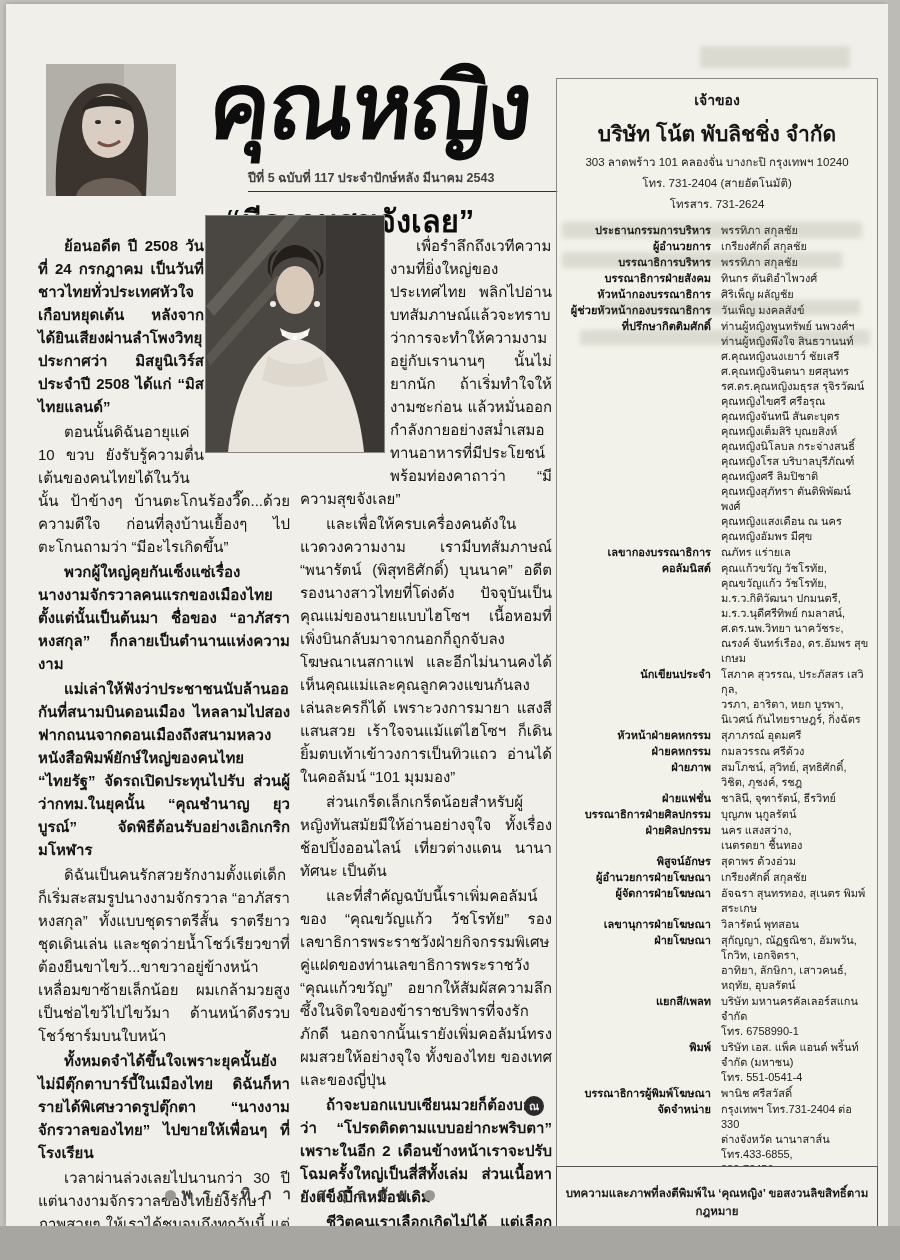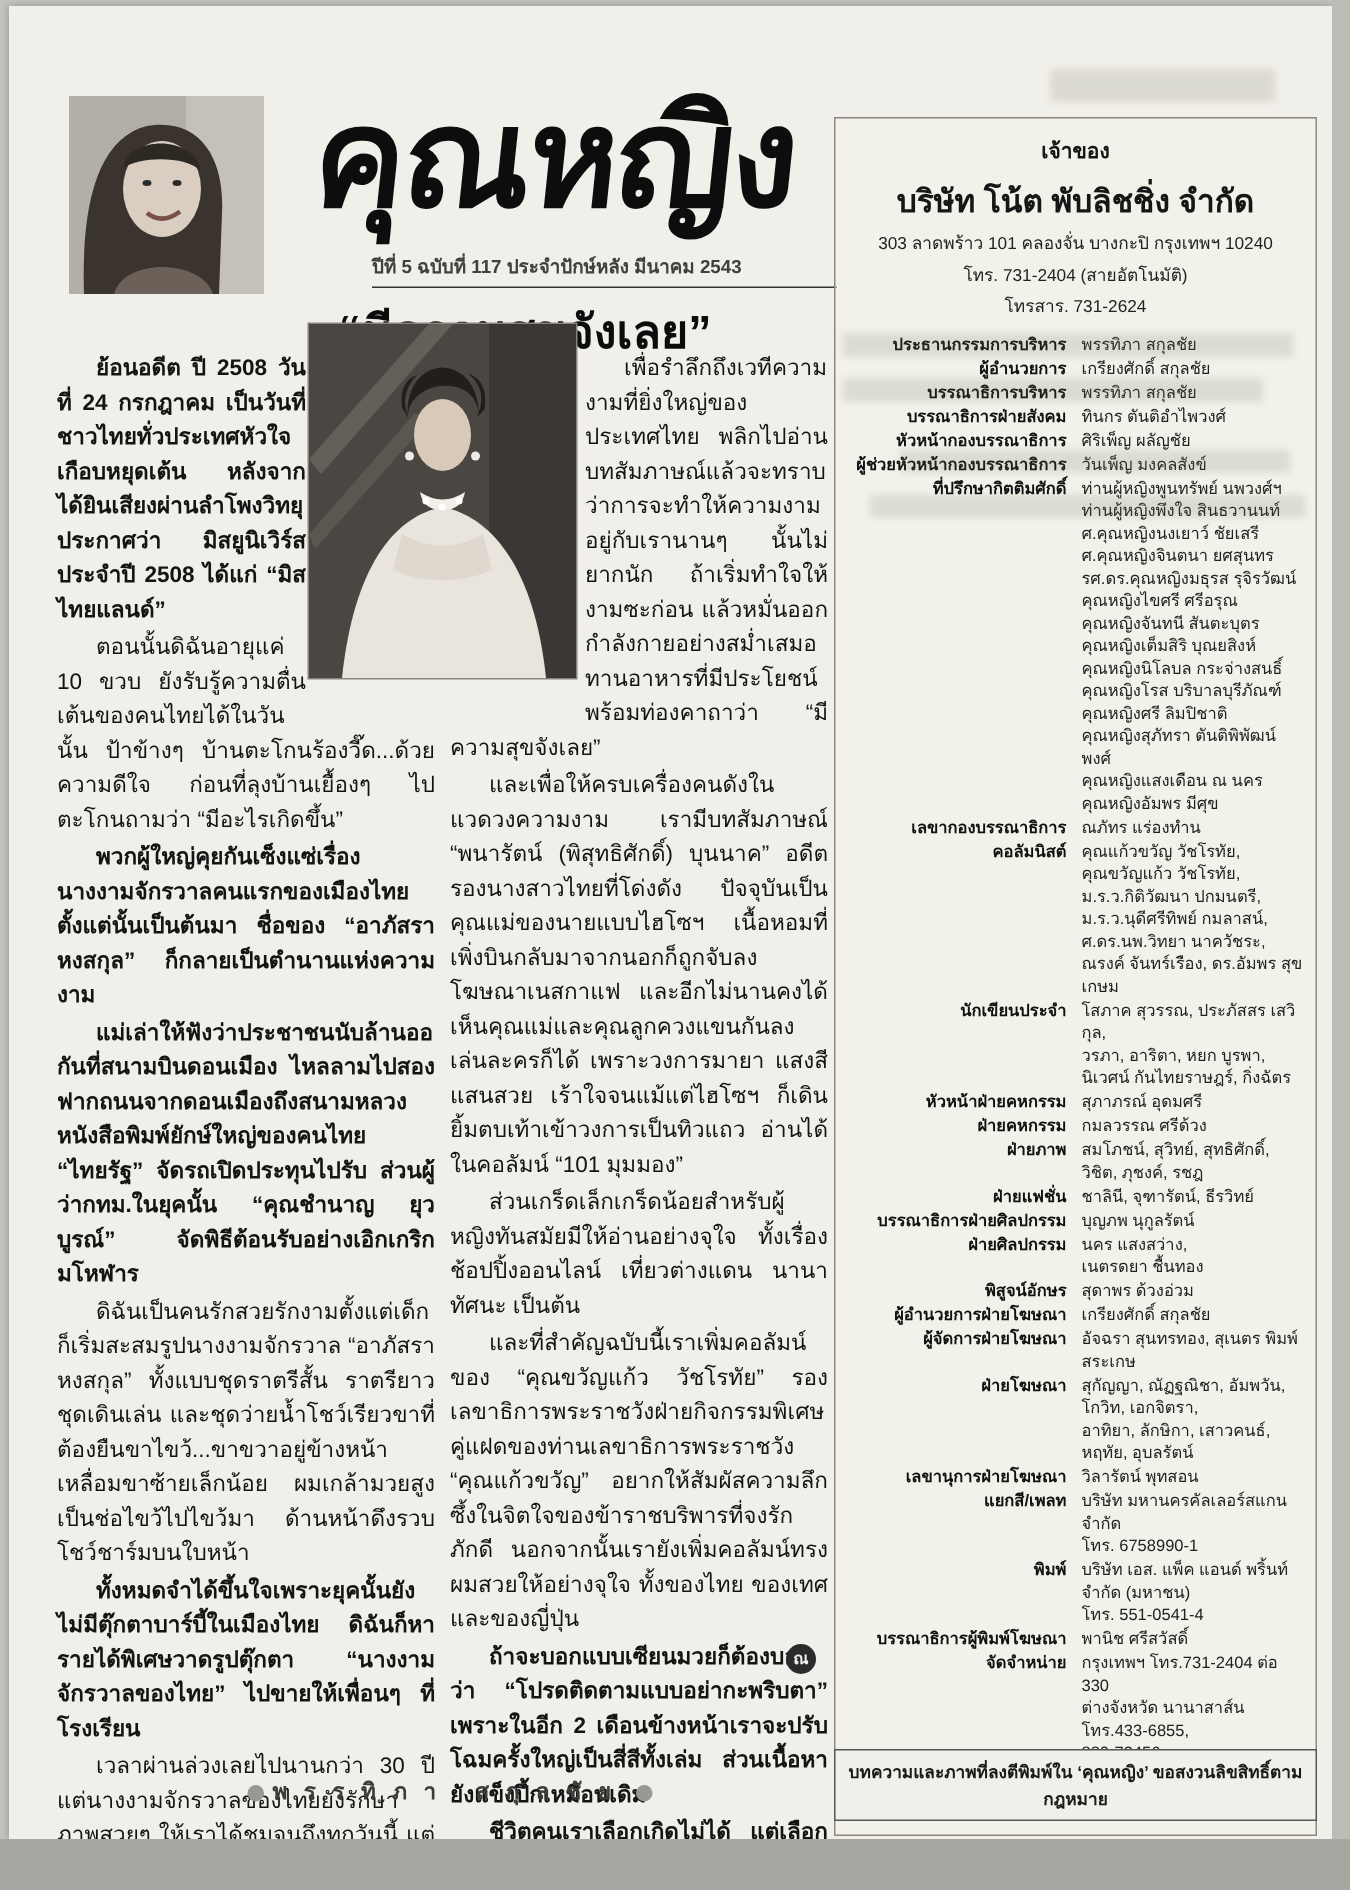--- a/index.html
+++ b/index.html
@@ -29,21 +29,21 @@
   .owner-heading{text-align:center;font-size:14px;font-weight:700;margin-top:2px;}
   .company{text-align:center;font-size:21px;font-weight:800;margin-top:6px;}
   .addr,.phone,.fax{text-align:center;font-size:11.5px;color:#222;margin-top:3px;}
   .staff{margin-top:10px;}
   .staff-row{display:grid;grid-template-columns:146px 1fr;gap:12px 10px;font-size:11px;line-height:15px;margin-bottom:1px;}
   .staff-label{text-align:right;font-weight:700;color:#111;}
   .staff-val{text-align:left;color:#222;}
   
   .subs{margin-top:12px;text-align:center;}
   .subs-h1{font-size:15px;font-weight:800;}
-  #copyright-box{position:absolute;left:556px;top:1166px;width:322px;border:1px solid #555;box-sizing:border-box;padding:5px 4px;text-align:center;font-size:11.5px;font-weight:700;color:#1a1a1a;background:#f1efe9;}
+  #copyright-box{position:absolute;left:556px;top:1166px;width:322px;border:1px solid #555;box-sizing:border-box;padding:17px 4px;text-align:center;font-size:11.5px;font-weight:700;color:#1a1a1a;background:#f1efe9;}
   
   .ghost{position:absolute;filter:blur(2.5px);opacity:.16;background:#6f6f54;pointer-events:none;}
   .strip-bottom{position:absolute;left:0;top:1226px;width:900px;height:34px;background:#a8a6a1;}
   .strip-right{position:absolute;left:888px;top:0;width:12px;height:1260px;background:#bdbbb6;}
 </style>
 </head>
 <body>
 
 <div id="page">
   <div id="paper"></div>
@@ -169,21 +169,21 @@
         </div>
 
         <div class="staff-row">
           <div class="staff-label">ที่ปรึกษากิตติมศักดิ์</div>
           <div class="staff-val">ท่านผู้หญิงพูนทรัพย์ นพวงศ์ฯ<br>ท่านผู้หญิงพึงใจ สินธวานนท์<br>ศ.คุณหญิงนงเยาว์ ชัยเสรี<br>ศ.คุณหญิงจินตนา ยศสุนทร<br>รศ.ดร.คุณหญิงมธุรส รุจิรวัฒน์<br>คุณหญิงไขศรี ศรีอรุณ<br>คุณหญิงจันทนี สันตะบุตร<br>คุณหญิงเต็มสิริ บุณยสิงห์<br>คุณหญิงนิโลบล กระจ่างสนธิ์<br>คุณหญิงโรส บริบาลบุรีภัณฑ์<br>คุณหญิงศรี ลิมปิชาติ<br>คุณหญิงสุภัทรา ตันติพิพัฒน์พงศ์<br>คุณหญิงแสงเดือน ณ นคร<br>คุณหญิงอัมพร มีศุข</div>
         </div>
 
 
         <div class="staff-row">
           <div class="staff-label">เลขากองบรรณาธิการ</div>
-          <div class="staff-val">ณภัทร แร่องทำน</div>
+          <div class="staff-val">ณภัทร แร่ายเล</div>
         </div>
 
         <div class="staff-row">
           <div class="staff-label">คอลัมนิสต์</div>
           <div class="staff-val">คุณแก้วขวัญ วัชโรทัย,<br>คุณขวัญแก้ว วัชโรทัย,<br>ม.ร.ว.กิติวัฒนา ปกมนตรี,<br>ม.ร.ว.นุดีศรีทิพย์ กมลาสน์,<br>ศ.ดร.นพ.วิทยา นาควัชระ,<br>ณรงค์ จันทร์เรือง, ดร.อัมพร สุขเกษม</div>
         </div>
 
         <div class="staff-row">
           <div class="staff-label">นักเขียนประจำ</div>
           <div class="staff-val">โสภาค สุวรรณ, ประภัสสร เสวิกุล,<br>วรภา, อาริตา, หยก บูรพา,<br>นิเวศน์ กันไทยราษฎร์, กิ่งฉัตร</div>
@@ -228,27 +228,27 @@
           <div class="staff-label">ผู้อำนวยการฝ่ายโฆษณา</div>
           <div class="staff-val">เกรียงศักดิ์ สกุลชัย</div>
         </div>
 
         <div class="staff-row">
           <div class="staff-label">ผู้จัดการฝ่ายโฆษณา</div>
           <div class="staff-val">อัจฉรา สุนทรทอง, สุเนตร พิมพ์สระเกษ</div>
         </div>
 
         <div class="staff-row">
+          <div class="staff-label">เลขานุการฝ่ายโฆษณา</div>
+          <div class="staff-val">วิลารัตน์ พุทสอน</div>
+        </div>
+
+        <div class="staff-row">
           <div class="staff-label">ฝ่ายโฆษณา</div>
           <div class="staff-val">สุกัญญา, ณัฏฐณิชา, อัมพวัน, โกวิท, เอกจิตรา,<br>อาทิยา, ลักษิกา, เสาวคนธ์, หฤทัย, อุบลรัตน์</div>
-        </div>
-
-        <div class="staff-row">
-          <div class="staff-label">เลขานุการฝ่ายโฆษณา</div>
-          <div class="staff-val">วิลารัตน์ พุทสอน</div>
         </div>
 
         <div class="staff-row">
           <div class="staff-label">แยกสี/เพลท</div>
           <div class="staff-val">บริษัท มหานครคัลเลอร์สแกน จำกัด<br>โทร. 6758990-1</div>
         </div>
 
         <div class="staff-row">
           <div class="staff-label">พิมพ์</div>
           <div class="staff-val">บริษัท เอส. แพ็ค แอนด์ พริ้นท์ จำกัด (มหาชน)<br>โทร. 551-0541-4</div>

